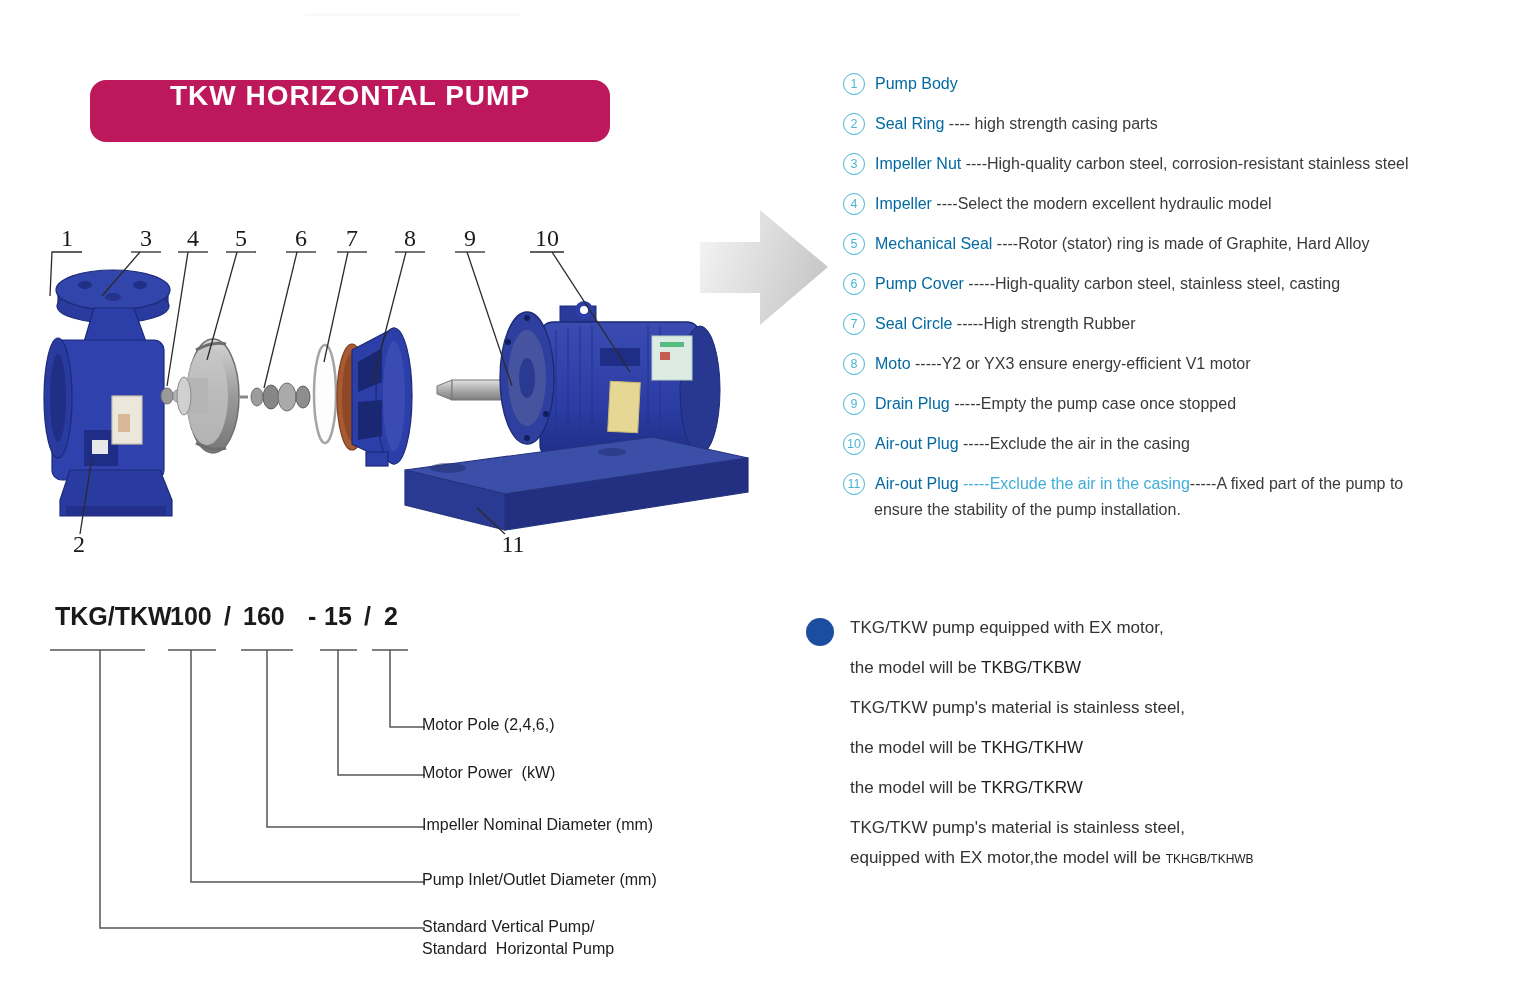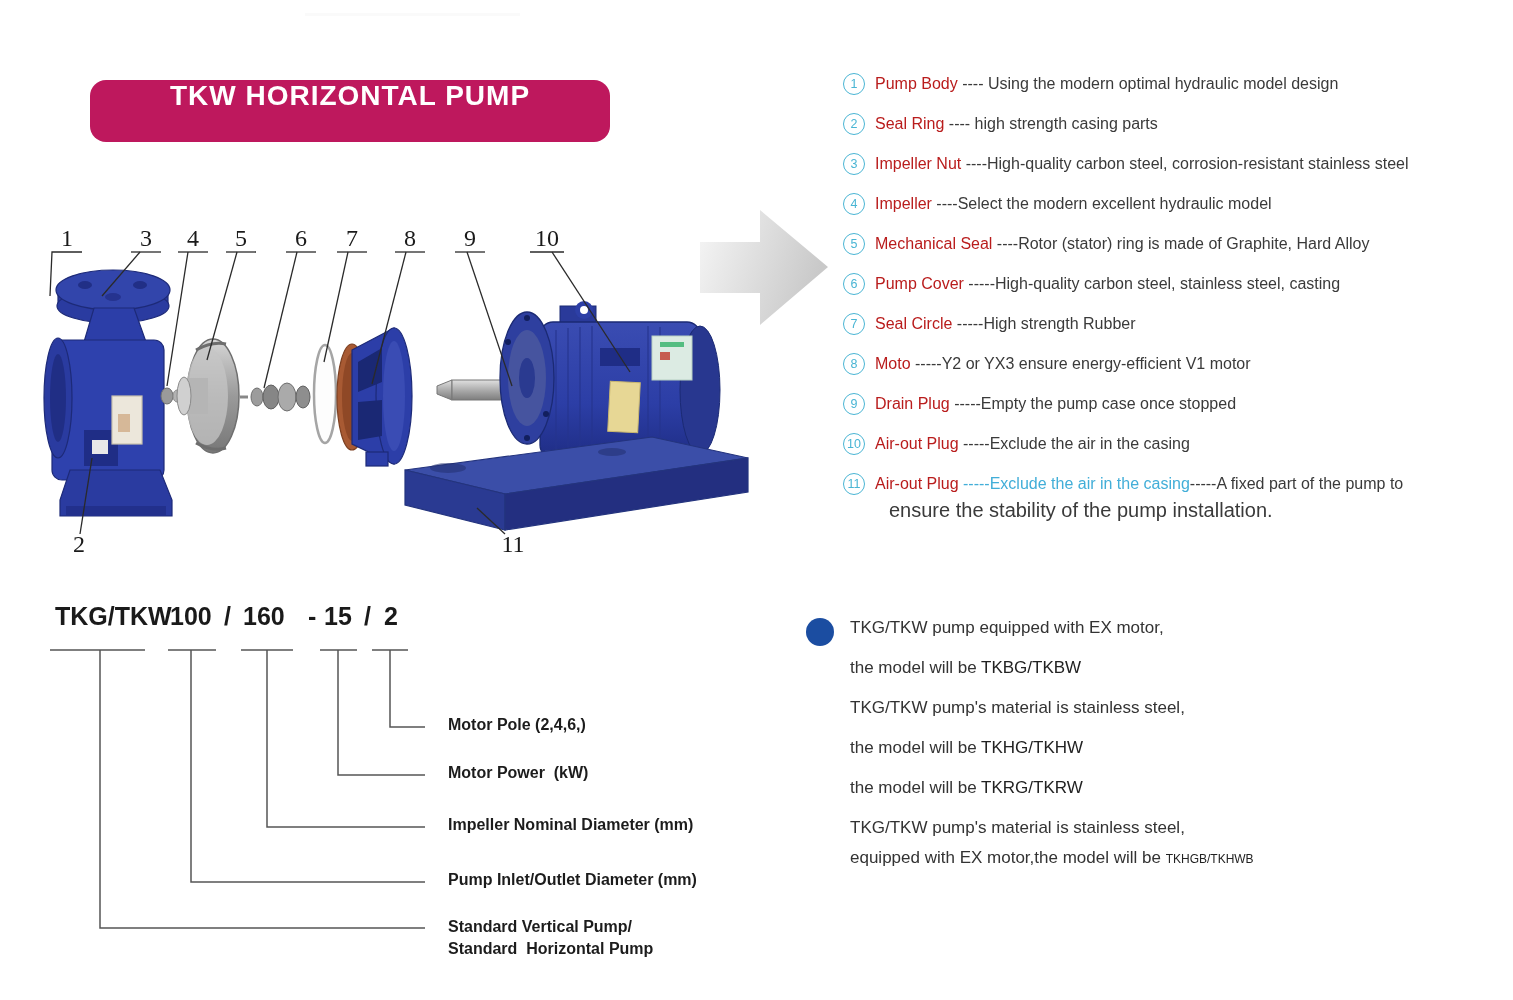--- a/index.html
+++ b/index.html
@@ -12,30 +12,30 @@
   .banner span{color:#fff;font-weight:bold;font-size:28px;letter-spacing:1px;}
   
   .diagram{position:absolute;left:25px;top:200px;width:810px;height:370px;}
   
   .parts-list{position:absolute;left:843px;top:72px;width:668px;}
   .part-item{display:flex;align-items:center;line-height:24px;margin-bottom:16px;
              font-size:16px;white-space:pre;}
   .pnum{flex:none;display:inline-flex;width:20px;height:20px;border:1.5px solid #49b5d4;
         border-radius:50%;color:#49b5d4;font-size:12.5px;align-items:center;justify-content:center;
         margin-right:10px;}
-  .pname{color:#b91c1c;}
+  .pname{color:#0369a1;}
   .pdesc{color:#3a3a3a;}
   .pdesc-cyan{color:#42aed8;}
-  .part-cont{margin-left:46px;font-size:20px;line-height:20px;margin-top:-12px;color:#3a3a3a;}
+  .part-cont{margin-left:31px;font-size:16px;line-height:20px;margin-top:-12px;color:#3a3a3a;}
   
   .model-token{position:absolute;top:602px;font-weight:bold;font-size:25px;color:#1a1a1a;white-space:pre;}
   .mt0{left:55px}.mt1{left:170px}.mt2{left:224px}.mt3{left:243px}
   .mt4{left:308px}.mt5{left:324px}.mt6{left:364px}.mt7{left:384px}
   .breakdown{position:absolute;left:40px;top:638px;width:400px;height:330px;}
-  .mlbl{position:absolute;left:448px;font-weight:bold;font-size:16px;color:#1c1c1c;white-space:pre;}
+  .mlbl{position:absolute;left:422px;font-weight:normal;font-size:16px;color:#1c1c1c;white-space:pre;}
   .mlbl0{top:716px}.mlbl1{top:764px}.mlbl2{top:816px}.mlbl3{top:871px}
   .mlbl4{top:918px}.mlbl5{top:940px}
   
   .bullet{position:absolute;left:806px;top:618px;width:28px;height:28px;border-radius:50%;
           background:#1b4da1;}
   .notes{position:absolute;left:850px;top:616px;width:600px;}
   .note-line{font-size:17px;line-height:24px;margin-bottom:16px;color:#333;white-space:pre;}
   .note-line.tight{margin-bottom:6px;}
   .seg.b{font-weight:normal;color:#222;}
   .seg.big{font-size:12px;}
@@ -202,21 +202,21 @@
       <text x="352" y="246">7</text>
       <text x="410" y="246">8</text>
       <text x="470" y="246">9</text>
       <text x="547" y="246">10</text>
       <text x="79" y="552">2</text>
       <text x="513" y="552">11</text>
     </g>
   </svg>
 
   <div class="parts-list" id="parts-list">
-      <div class="part-item"><span class="pnum">1</span><span class="pname">Pump Body</span><span class="pdesc"> ---- Using the modern optimal hydraulic model design</span></div>
+      <div class="part-item"><span class="pnum">1</span><span class="pname">Pump Body</span></div>
       <div class="part-item"><span class="pnum">2</span><span class="pname">Seal Ring</span><span class="pdesc"> ---- high strength casing parts</span></div>
       <div class="part-item"><span class="pnum">3</span><span class="pname">Impeller Nut</span><span class="pdesc"> ----High-quality carbon steel, corrosion-resistant stainless steel</span></div>
       <div class="part-item"><span class="pnum">4</span><span class="pname">Impeller</span><span class="pdesc"> ----Select the modern excellent hydraulic model</span></div>
       <div class="part-item"><span class="pnum">5</span><span class="pname">Mechanical Seal</span><span class="pdesc"> ----Rotor (stator) ring is made of Graphite, Hard Alloy</span></div>
       <div class="part-item"><span class="pnum">6</span><span class="pname">Pump Cover</span><span class="pdesc"> -----High-quality carbon steel, stainless steel, casting</span></div>
       <div class="part-item"><span class="pnum">7</span><span class="pname">Seal Circle</span><span class="pdesc"> -----High strength Rubber</span></div>
       <div class="part-item"><span class="pnum">8</span><span class="pname">Moto</span><span class="pdesc"> -----Y2 or YX3 ensure energy-efficient V1 motor</span></div>
       <div class="part-item"><span class="pnum">9</span><span class="pname">Drain Plug</span><span class="pdesc"> -----Empty the pump case once stopped</span></div>
       <div class="part-item"><span class="pnum">10</span><span class="pname">Air-out Plug</span><span class="pdesc"> -----Exclude the air in the casing</span></div>
       <div class="part-item"><span class="pnum">11</span><span class="pname">Air-out Plug</span><span class="pdesc-cyan"> -----Exclude the air in the casing</span><span class="pdesc">-----A fixed part of the pump to</span></div>

